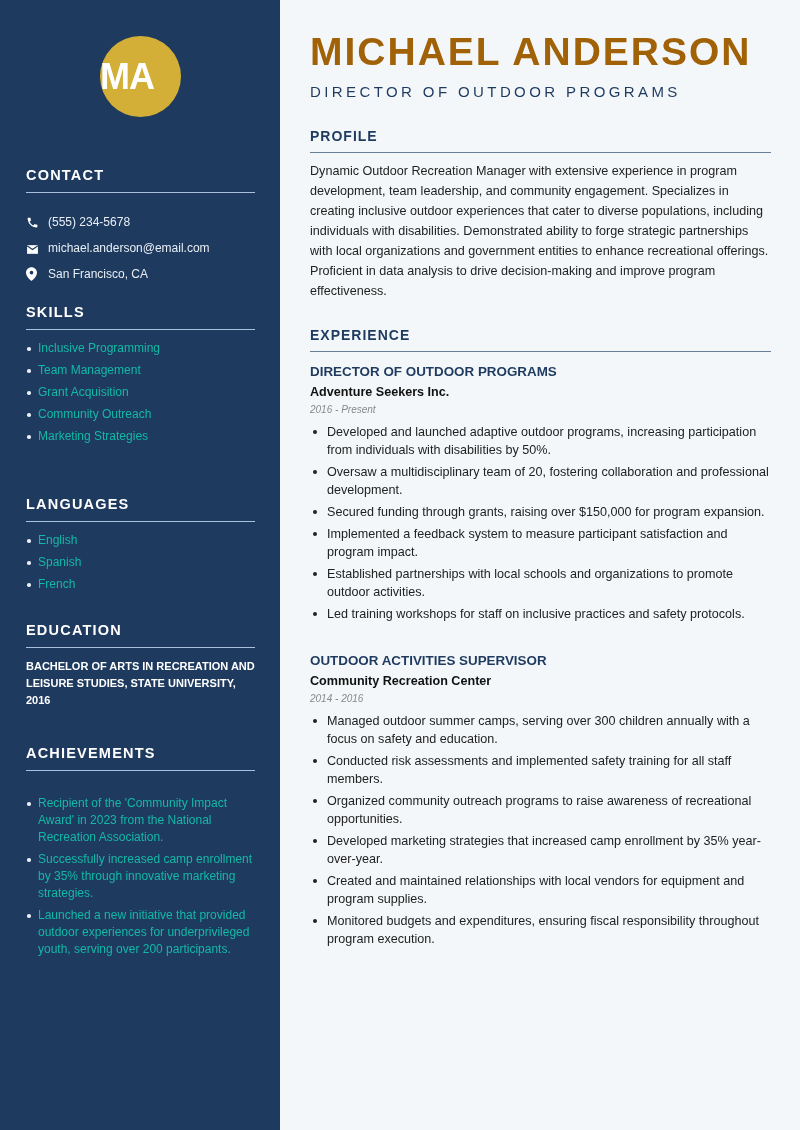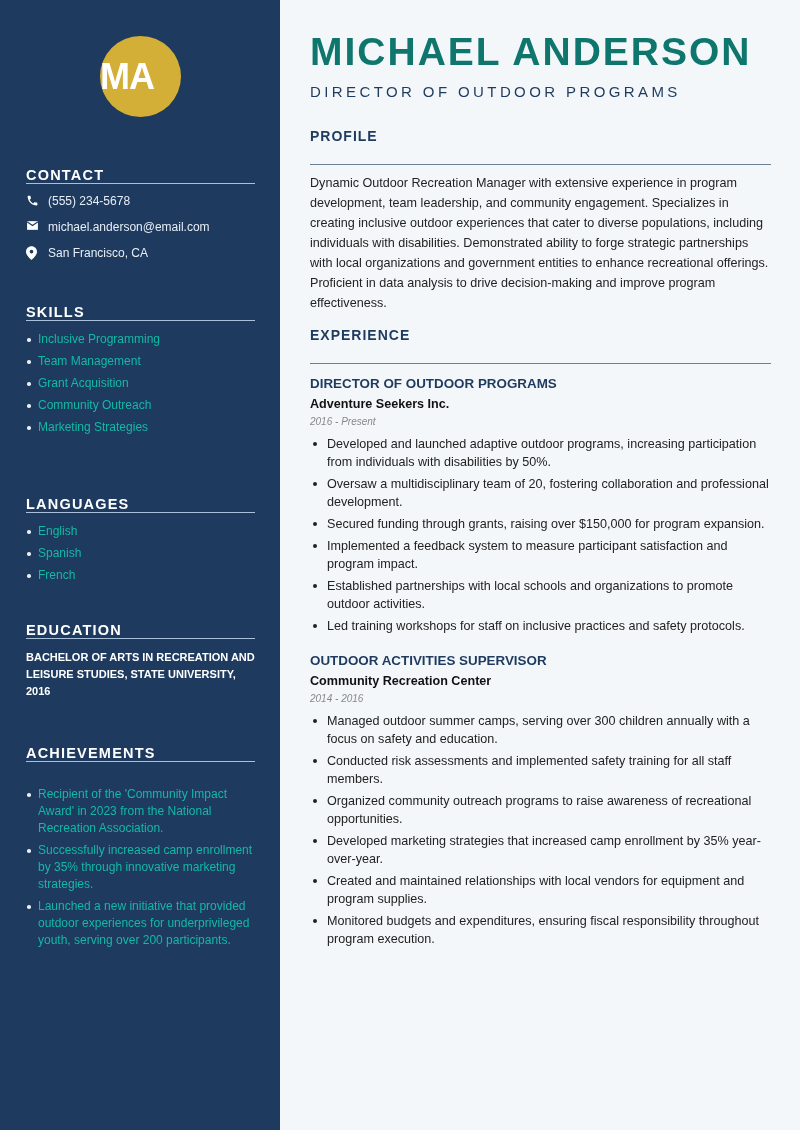--- a/index.html
+++ b/index.html
@@ -1,32 +1,32 @@
 <!DOCTYPE html>
 <html><head>
 <meta charset="utf-8">
 <style>
   * { box-sizing: border-box; margin: 0; padding: 0; }
   html, body { width: 800px; height: 1130px; }
   body { font-family: "Liberation Sans", sans-serif; background: #f4f7f9; position: relative; overflow: hidden; }
   .sidebar { position: absolute; left: 0; top: 0; width: 280px; height: 1130px; background: #1e3a5f; color: #fff; padding: 0 26px; }
   .avatar { position: absolute; left: 100px; top: 36px; width: 81px; height: 81px; border-radius: 50%; background: #d4af37; color: #fff; font-weight: bold; font-size: 36px; display: flex; align-items: center; justify-content: flex-start; letter-spacing: -1px; }
   .side-section { position: absolute; left: 26px; width: 229px; }
-  .side-title { font-size: 14.5px; font-weight: bold; letter-spacing: 1.2px; border-bottom: 1.5px solid #a9c0dc; margin-bottom: 10px; }
-  .contact-row { display: flex; align-items: flex-start; font-size: 12px; color: #e8eef5; height: 26px; }
+  .side-title { font-size: 14.5px; font-weight: bold; letter-spacing: 1.2px; padding-bottom: 9px; border-bottom: 1.5px solid #a9c0dc; margin-bottom: 10px; }
+  .contact-row { display: flex; align-items: flex-end; font-size: 12px; color: #e8eef5; height: 26px; }
   .contact-row .ic { width: 22px; display: inline-flex; align-items: center; }
   .side-list { list-style: none; }
   .side-list li { position: relative; padding-left: 12px; font-size: 12px; color: #14b8a6; line-height: 17px; margin-bottom: 5px; }
   .side-list li::before { content: ""; position: absolute; left: 1px; top: 7px; width: 3.5px; height: 3.5px; border-radius: 50%; background: #e8eef5; }
   .edu-text { font-size: 11px; font-weight: bold; line-height: 17px; color: #fff; }
   .main { position: absolute; left: 310px; top: 0; width: 461px; }
-  .name { position: absolute; top: 30px; font-size: 39px; font-weight: bold; color: #0f766e; letter-spacing: 2px; white-space: nowrap; }
+  .name { position: absolute; top: 30px; font-size: 39px; font-weight: bold; color: #a16207; letter-spacing: 2px; white-space: nowrap; }
   .role { position: absolute; top: 83px; font-size: 15px; color: #1e3a5f; letter-spacing: 3.4px; white-space: nowrap; }
   .main-section { position: absolute; left: 0; width: 461px; }
-  .main-title { font-size: 14px; font-weight: bold; color: #1e3a5f; letter-spacing: 1px; padding-bottom: 20px; border-bottom: 1.5px solid #6b7f96; margin-bottom: 8px; }
+  .main-title { font-size: 14px; font-weight: bold; color: #1e3a5f; letter-spacing: 1px; padding-bottom: 8px; border-bottom: 1.5px solid #6b7f96; margin-bottom: 8px; }
   .profile-text { font-size: 12.6px; line-height: 20px; color: #222; }
   .job-title { font-size: 13.4px; font-weight: bold; color: #1e3a5f; margin-bottom: 6px; }
   .company { font-size: 12.6px; font-weight: bold; color: #111; margin-bottom: 5px; }
   .dates { font-size: 10px; font-style: italic; color: #888; margin-bottom: 8px; }
   .bullets { list-style: none; }
   .bullets li { position: relative; padding-left: 17px; font-size: 12.6px; line-height: 18px; color: #222; margin-bottom: 4px; }
   .bullets li::before { content: ""; position: absolute; left: 3px; top: 7px; width: 4px; height: 4px; border-radius: 50%; background: #222; }
 </style>
 </head>
 <body>

